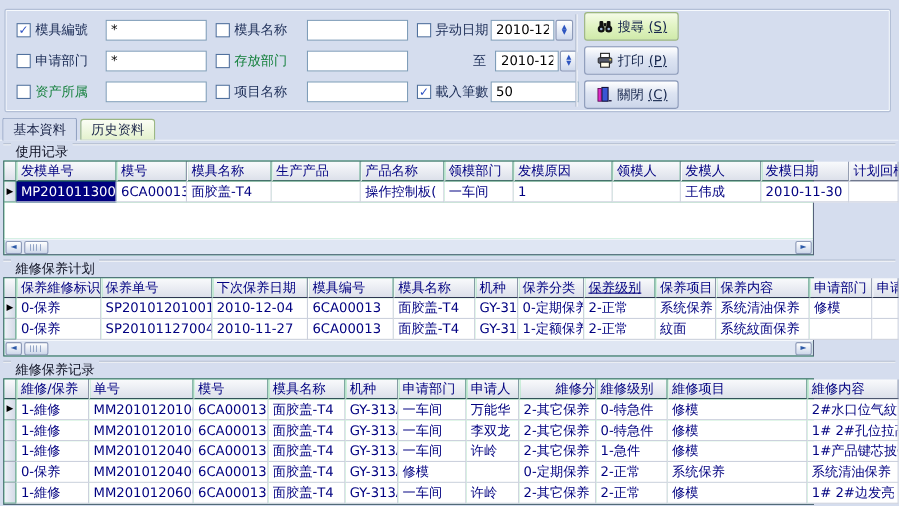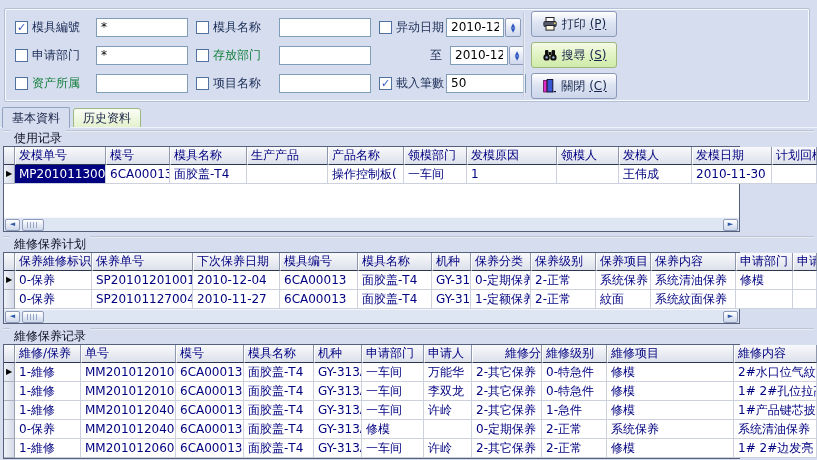--- a/index.html
+++ b/index.html
@@ -181,42 +181,42 @@
     <input class="inp" style="width: 92px;" value="">
     <span class="sp8"></span>
     <span class="cb on">✓</span>
     <span class="flbl w50">載入筆數</span>
     <input class="inp" style="width: 80px;" value="50">
   </div>
 
   <div class="vsep"></div>
 
   <div class="btns">
-    <div class="btn">
-      <svg class="bicon" viewBox="0 0 16 16">
-        <rect x="4" y="1.5" width="8" height="4" fill="#ffffff" stroke="#222" stroke-width="1"></rect>
-        <rect x="1.8" y="5.5" width="12.4" height="5" rx="1" fill="#55596a" stroke="#222" stroke-width=".8"></rect>
-        <rect x="12" y="6.6" width="1.6" height="1.4" fill="#e8d44c"></rect>
-        <rect x="4" y="9.5" width="8" height="4.6" fill="#fffbe8" stroke="#222" stroke-width="1"></rect>
-      </svg>
-      <span>打印</span>
-        <u>(P)</u>
-    </div>
     <div class="btn green">
       <svg class="bicon" viewBox="0 0 16 16">
         <rect x="3" y="3" width="3.4" height="6" rx="1" fill="#111"></rect>
         <rect x="9.6" y="3" width="3.4" height="6" rx="1" fill="#111"></rect>
         <rect x="6.6" y="5" width="2.8" height="3" fill="#111"></rect>
         <circle cx="4.6" cy="10.4" r="3.2" fill="#111"></circle>
         <circle cx="11.4" cy="10.4" r="3.2" fill="#111"></circle>
         <circle cx="4.6" cy="10.4" r="1.2" fill="#9fb8d8"></circle>
         <circle cx="11.4" cy="10.4" r="1.2" fill="#9fb8d8"></circle>
       </svg>
       <span>搜尋</span>
         <u>(S)</u>
+    </div>
+    <div class="btn">
+      <svg class="bicon" viewBox="0 0 16 16">
+        <rect x="4" y="1.5" width="8" height="4" fill="#ffffff" stroke="#222" stroke-width="1"></rect>
+        <rect x="1.8" y="5.5" width="12.4" height="5" rx="1" fill="#55596a" stroke="#222" stroke-width=".8"></rect>
+        <rect x="12" y="6.6" width="1.6" height="1.4" fill="#e8d44c"></rect>
+        <rect x="4" y="9.5" width="8" height="4.6" fill="#fffbe8" stroke="#222" stroke-width="1"></rect>
+      </svg>
+      <span>打印</span>
+        <u>(P)</u>
     </div>
     <div class="btn">
       <svg class="bicon" viewBox="0 0 16 16">
         <rect x="6.2" y="1.5" width="5.6" height="12.5" fill="#3a56d4" stroke="#15123a" stroke-width="1"></rect>
         <rect x="2.6" y="2.5" width="3" height="11.5" fill="#e02cc8" stroke="#5a0a50" stroke-width=".8"></rect>
         <rect x="12.5" y="13" width="2.5" height="1.2" fill="#15123a"></rect>
       </svg>
       <span>關閉</span>
         <u>(C)</u>
     </div>
@@ -283,21 +283,21 @@
   <div class="grid">
       <div class="ghead">
         <div class="hc indh"></div>
         <div class="hc" style="width: 77px;">保养維修标识</div>
         <div class="hc" style="width: 101px;">保养单号</div>
         <div class="hc" style="width: 87px;">下次保养日期</div>
         <div class="hc" style="width: 78px;">模具编号</div>
         <div class="hc" style="width: 74px;">模具名称</div>
         <div class="hc" style="width: 39px;">机种</div>
         <div class="hc" style="width: 60px;">保养分类</div>
-        <div class="hc" style="width: 65px;">保养级别</div>
+        <div class="hc" style="width: 65px; text-decoration: underline;">保养级别</div>
         <div class="hc" style="width: 55px;">保养项目</div>
         <div class="hc" style="width: 85px;">保养内容</div>
         <div class="hc" style="width: 57px;">申请部门</div>
         <div class="hc" style="width: 24px;">申请人</div>
       </div>
       <div class="grow">
         <div class="ind">▶</div>
         <div class="gc" style="width: 77px;">0-保养</div>
         <div class="gc" style="width: 101px;">SP201012010010</div>
         <div class="gc" style="width: 87px;">2010-12-04</div>

